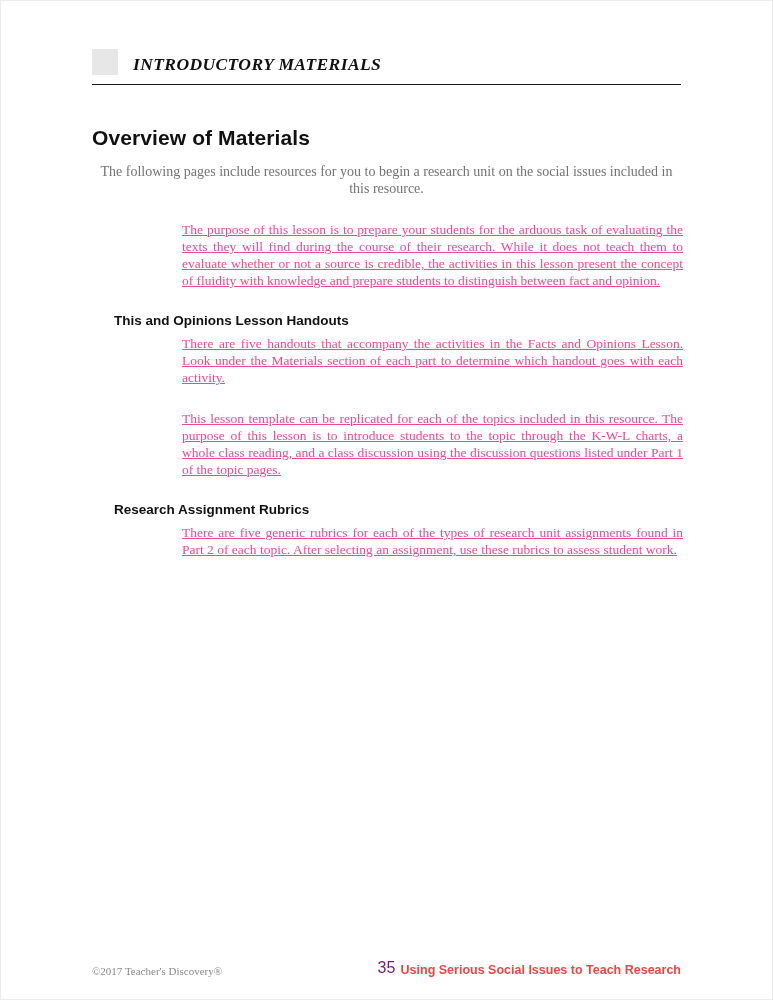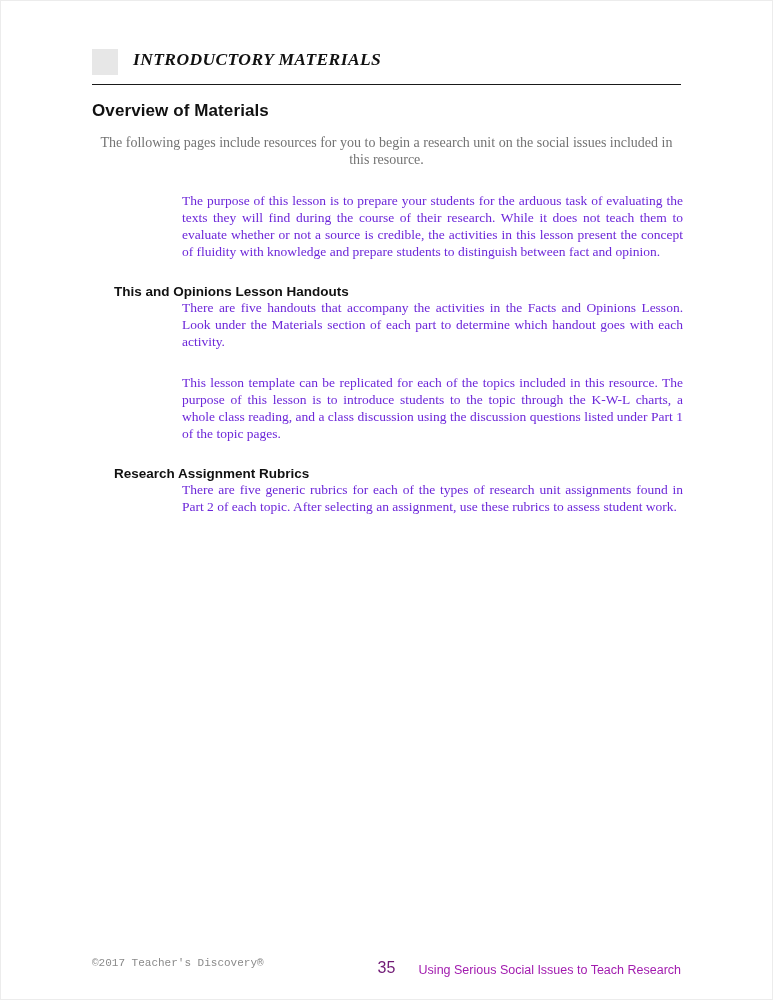--- a/index.html
+++ b/index.html
@@ -17,21 +17,21 @@
     font-family: "Liberation Serif", serif;
     color: #1a1a1a;
     overflow: hidden;
   }
   .content {
     padding: 0 91px;
   }
   
   .banner {
     display: flex;
-    align-items: flex-start;
+    align-items: flex-end;
     gap: 15px;
     margin-top: 48px;
     padding-bottom: 9px;
     border-bottom: 1.5px solid #1a1a1a;
   }
   .banner-square {
     width: 26px;
     height: 26px;
     background: #e7e7e7;
     flex: 0 0 auto;
@@ -41,23 +41,23 @@
     font-weight: bold;
     font-style: italic;
     font-size: 17.5px;
     letter-spacing: 0.4px;
     color: #111;
   }
   
   .page-title {
     font-family: "Liberation Sans", sans-serif;
     font-weight: bold;
-    font-size: 17px;
+    font-size: 21px;
     color: #111;
-    margin-top: 16px;
+    margin-top: 41px;
     letter-spacing: 0.1px;
   }
   
   .intro {
     margin-top: 13px;
     font-size: 14px;
     line-height: 17px;
     text-align: center;
     color: #737373;
   }
@@ -67,60 +67,61 @@
     margin-top: 24px;
   }
   .section-heading {
     font-family: "Liberation Sans", sans-serif;
     font-weight: bold;
     font-size: 13.5px;
     color: #111;
   }
   .section-body {
     margin-left: 68px;
-    margin-top: 0;
+    margin-top: 7px;
     width: 501px;
     font-size: 13.5px;
     line-height: 17px;
     text-align: justify;
-    color: #6d28d9;
+    color: #ec4899;
+    text-decoration: underline;
   }
   
   .footer {
     position: absolute;
     left: 91px;
     right: 91px;
     bottom: 22px;
     height: 16px;
   }
   .footer-copyright {
     position: absolute;
     left: 0;
-    bottom: 8px;
-    font-family: Liberation Mono, monospace;
+    bottom: 0;
+    font-family: Liberation Serif, serif;
     font-size: 11px;
     color: #8a8a8a;
   }
   .footer-page-number {
     position: absolute;
     left: 50%;
     transform: translateX(-50%);
     bottom: 0;
     font-family: "Liberation Sans", sans-serif;
     font-size: 16px;
     color: #701a75;
   }
   .footer-book-title {
     position: absolute;
     right: 0;
     bottom: 0;
     font-family: "Liberation Sans", sans-serif;
-    font-weight: normal;
+    font-weight: bold;
     font-size: 12.5px;
-    color: #a21caf;
+    color: #ef4444;
   }
 </style>
 </head>
 <body>
 
 <div class="page">
   <div class="content">
 
     <div class="banner">
       <div class="banner-square"></div>

